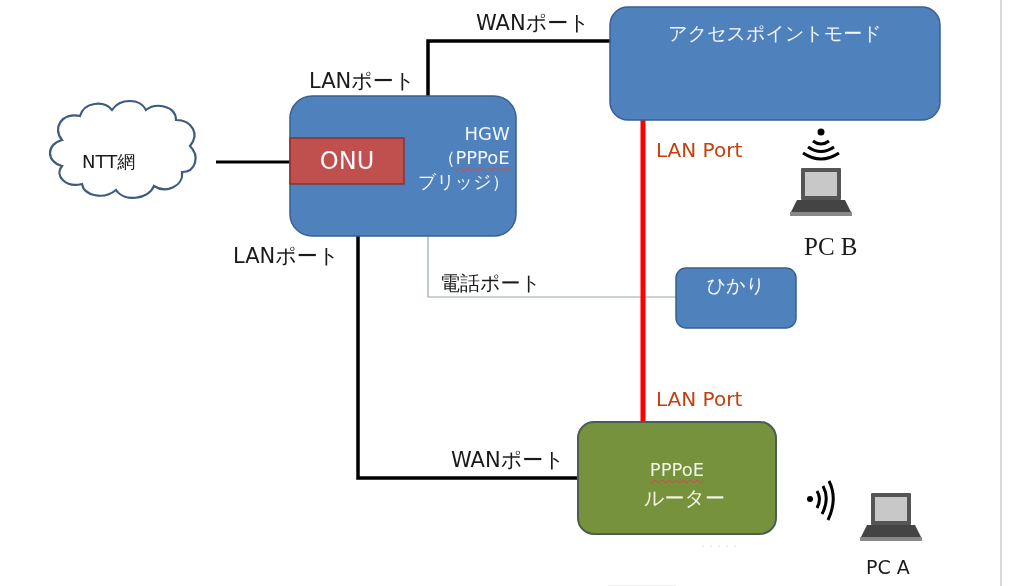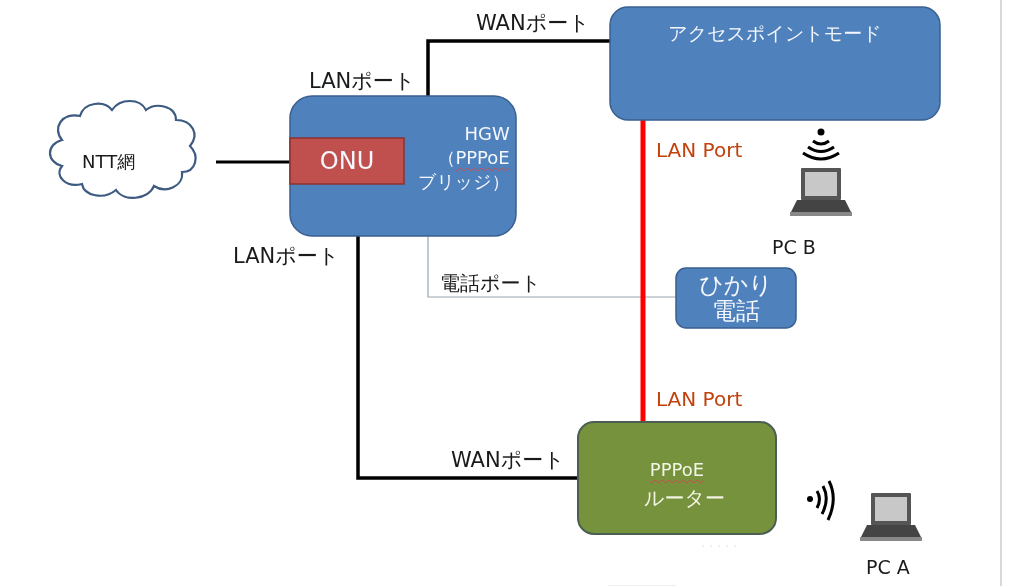--- a/index.html
+++ b/index.html
@@ -95,33 +95,32 @@
   <div class="box-text" style="left:418px; top:122px; text-align:right;">
     <div style="padding-left:12px;">HGW</div>
     <div><span>（</span><span class="squiggle">PPPoE</span></div>
     <div>ブリッジ）</div>
   </div>
 
   <div class="box-text" style="left:610px; top:20px; width:330px; font-size:19px; line-height:26px;">
     <div>アクセスポイントモード</div>
   </div>
 
-  <div class="box-text" style="left:676px; top:272px; width:120px; font-size:24px; line-height:26px;">
+  <div class="box-text" style="left:676px; top:272px; width:120px; font-size:19px; line-height:26px;">
     <div>ひかり</div>
-    <div>電話</div>
   </div>
 
   <div class="box-text" style="left:578px; top:456px; width:198px; font-size:18px; line-height:28px; color:#f3f5e6;">
     <div class="squiggle">PPPoE</div>
     <div style="font-size:20px;padding-left:15px;">ルーター</div>
   </div>
 
   <div class="lbl" style="left:476px; top:13px;">WANポート</div>
   <div class="lbl" style="left:309px; top:71px;">LANポート</div>
   <div class="lbl" style="left:233px; top:246px;">LANポート</div>
   <div class="lbl" style="left:440px; top:246px; font-size:20px;margin-top:27px;">電話ポート</div>
   <div class="lbl red-lbl" style="left:656px; top:140px;">LAN Port</div>
   <div class="lbl red-lbl" style="left:656px; top:389px;">LAN Port</div>
   <div class="lbl" style="left:451px; top:450px;">WANポート</div>
 
-  <div class="lbl" style="left:772px; top:237px; font-size:19px;">PC B</div>
+  <div class="lbl" style="left:804px; top:237px; font-size:25px;font-family:Liberation Serif, serif;">PC B</div>
   <div class="lbl" style="left:866px; top:557px; font-size:19px;">PC A</div>
 </div>
 
 </body></html>

